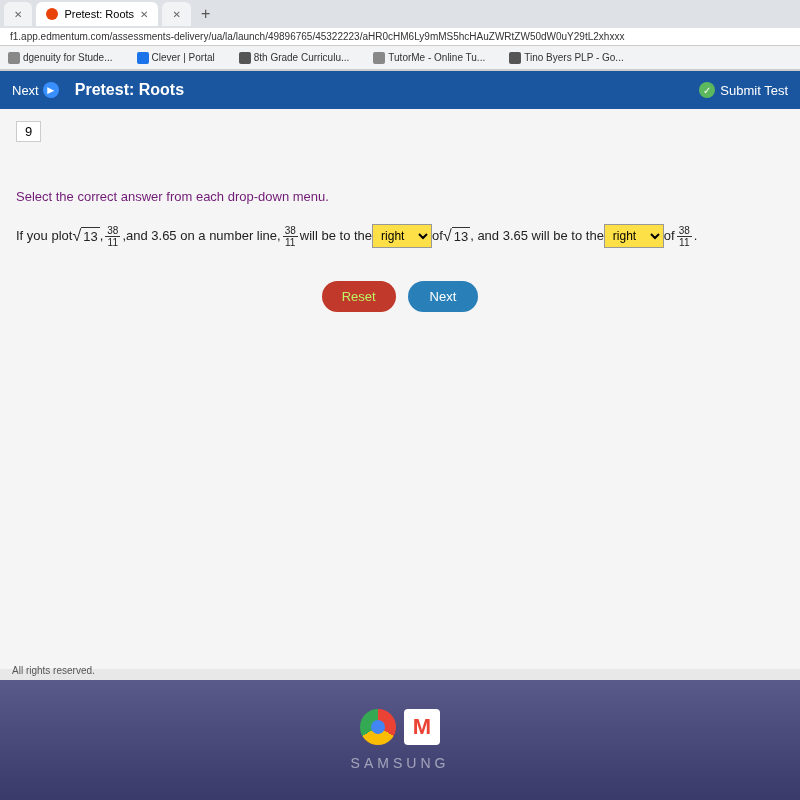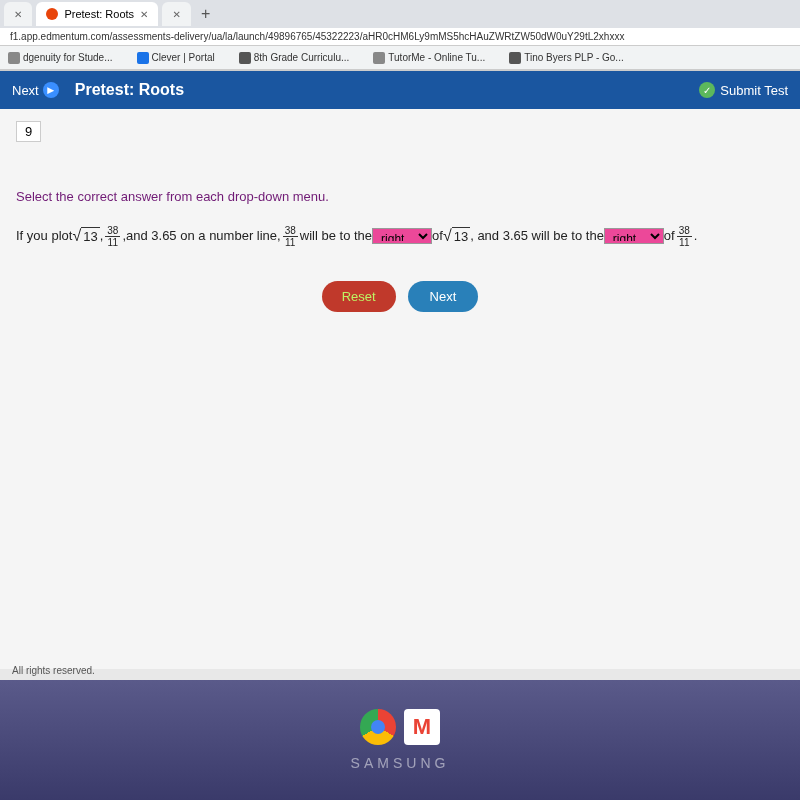--- a/index.html
+++ b/index.html
@@ -197,24 +197,24 @@
       margin-bottom: 30px;
       line-height: 2.2;
       display: flex;
       align-items: center;
       flex-wrap: wrap;
       gap: 0;
     }
 
     .dropdown-select {
       border: 1px solid #999;
-      background: #ec4899;
+      background: #fde047;
       padding: 2px 4px;
       font-size: 12px;
-      height: 16px;
+      height: 24px;
       cursor: pointer;
       min-width: 60px;
     }
 
     .action-buttons {
       display: flex;
       justify-content: center;
       gap: 12px;
       margin-top: 10px;
     }

